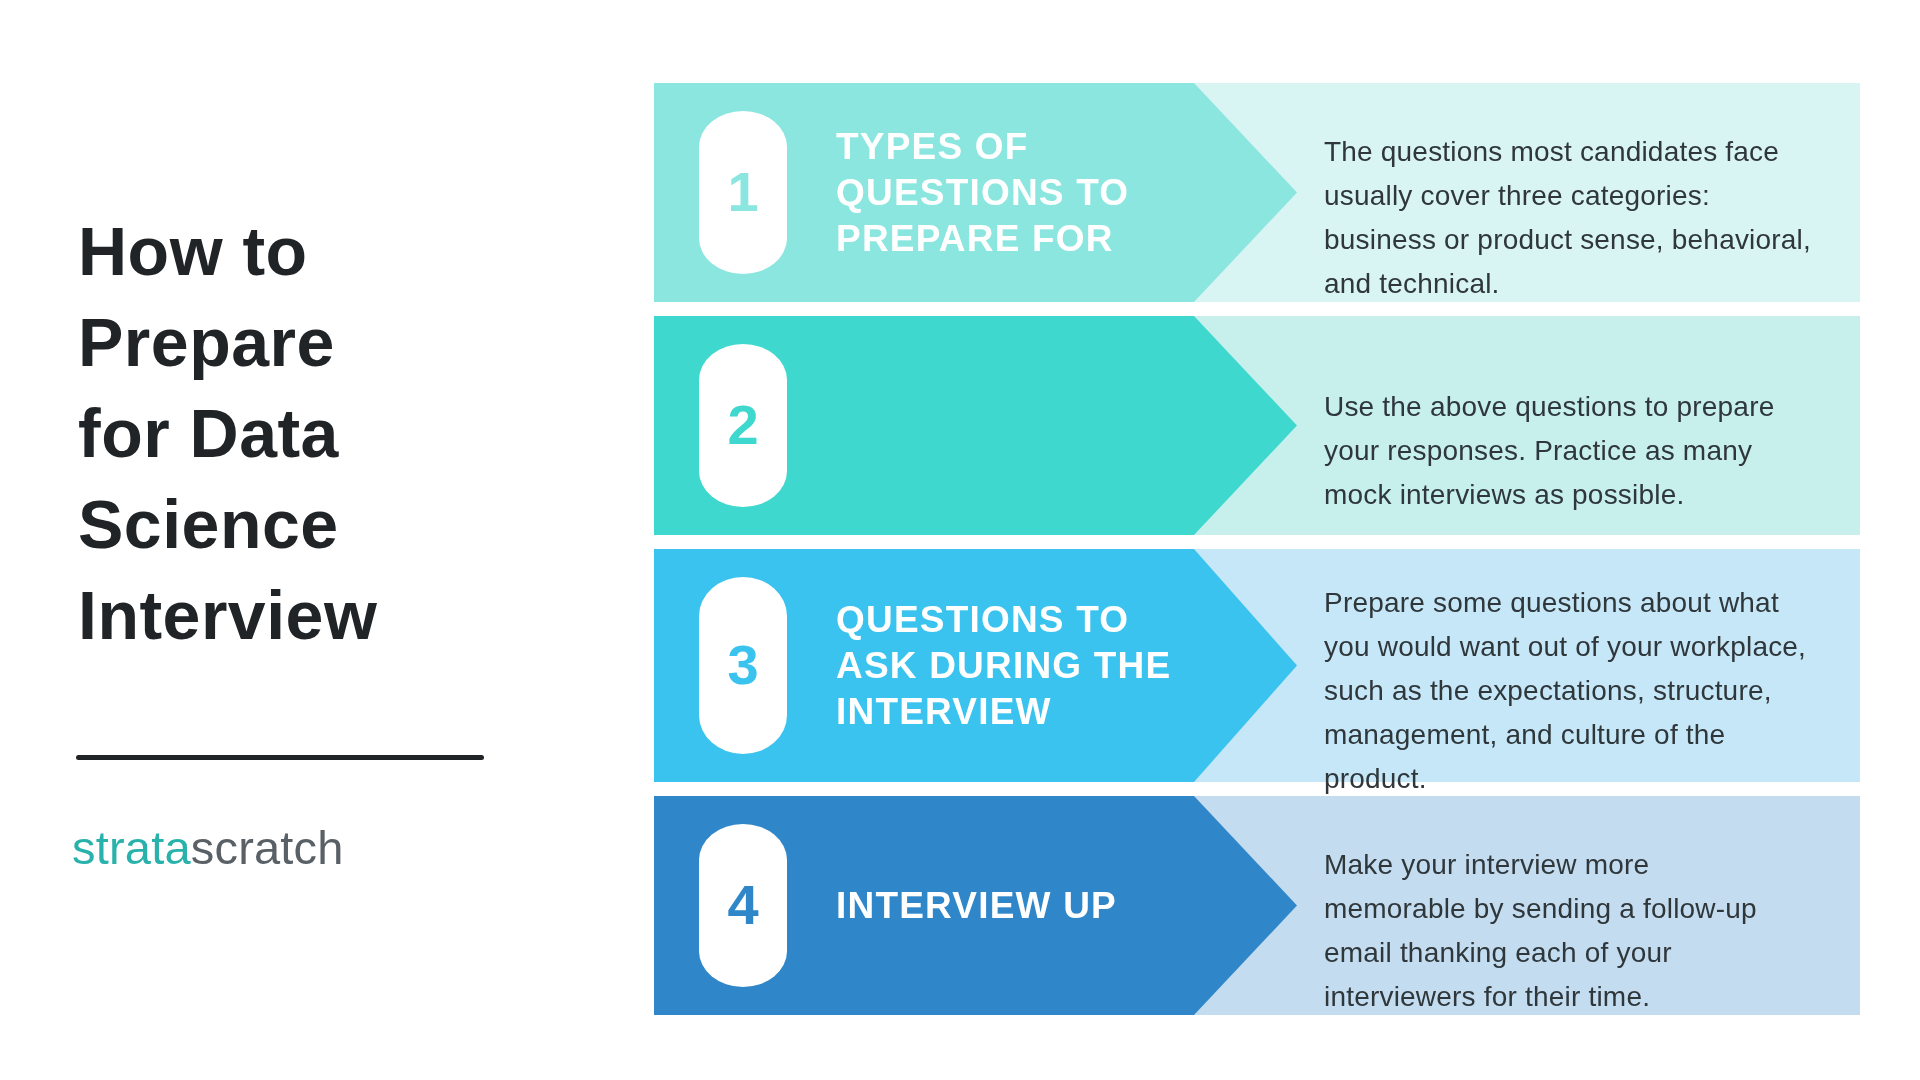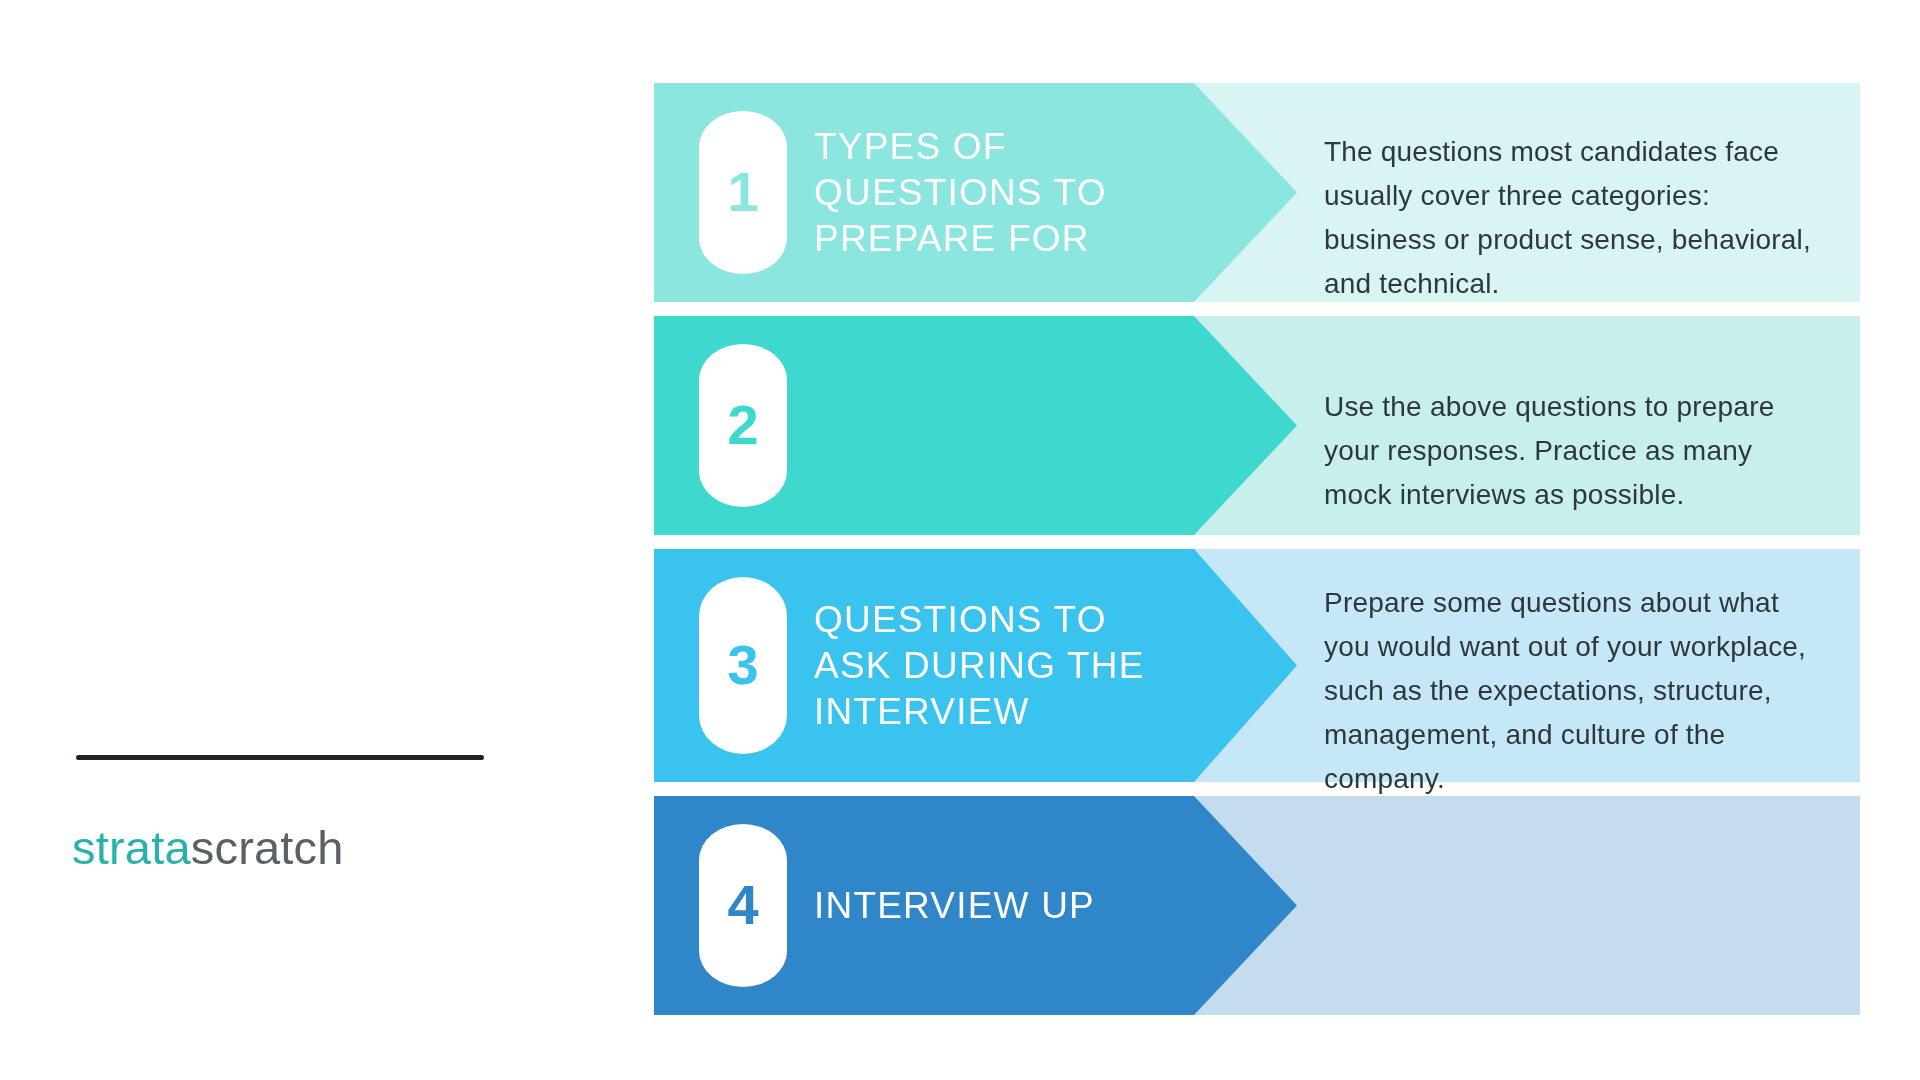--- a/index.html
+++ b/index.html
@@ -39,40 +39,45 @@
   .pill{
     position:absolute;left:45px;top:28px;bottom:28px;width:88px;
     background:#ffffff;border-radius:50% / 22%;
     display:flex;align-items:center;justify-content:center;
   }
   .step-number{
     font-size:56px;font-weight:700;line-height:1;
     transform:translateY(-1px);
   }
   .step-heading{
-    position:absolute;left:160px;top:50%;transform:translateY(-50%);
+    position:absolute;left:182px;top:50%;transform:translateY(-50%);
     width:360px;
-    color:#ffffff;font-size:37px;font-weight:400;
+    color:#ffffff;font-size:37px;font-weight:700;
     line-height:46px;letter-spacing:1.2px;
     white-space:pre-line;
   }
   .step-desc{
     position:absolute;left:670px;top:50%;transform:translateY(-50%);
     width:555px;
     color:#2f373b;font-size:28px;font-weight:400;
     line-height:44px;letter-spacing:0.2px;
     white-space:pre-line;
     margin-top:25px;
   }
 </style>
 </head>
 <body>
 
 <div id="canvas">
 
+  <h1 class="page-title">How to
+Prepare
+for Data
+Science
+Interview</h1>
 
   <div class="divider"></div>
 
   <div class="logo">
     <span style="color: rgb(41, 177, 172);">strata</span><span style="color: rgb(89, 96, 102);">scratch</span>
   </div>
 
   <div id="steps-host">
   <div class="row" style="top: 83px; height: 219px;">
     <div class="row-bg" style="background: rgb(216, 244, 243);"></div>
@@ -109,27 +114,31 @@
         <span class="step-number" style="color: rgb(58, 195, 238);">3</span>
       </div>
       <div class="step-heading">QUESTIONS TO
 ASK DURING THE
 INTERVIEW</div>
     </div>
     <div class="step-desc">Prepare some questions about what
 you would want out of your workplace,
 such as the expectations, structure,
 management, and culture of the
-company.</div>
+product.</div>
   </div>
 
   <div class="row" style="top: 796px; height: 219px;">
     <div class="row-bg" style="background: rgb(195, 220, 240);"></div>
     <div class="banner" style="background: rgb(47, 134, 201);">
       <div class="pill">
         <span class="step-number" style="color: rgb(47, 134, 201);">4</span>
       </div>
       <div class="step-heading">INTERVIEW UP</div>
     </div>
+    <div class="step-desc">Make your interview more
+memorable by sending a follow-up
+email thanking each of your
+interviewers for their time.</div>
   </div>
 </div>
 
 </div>
 
 </body></html>

